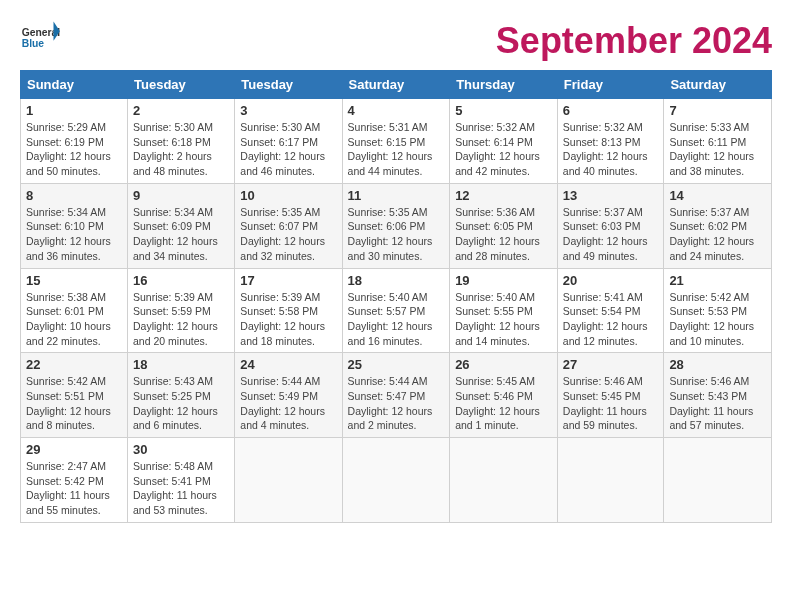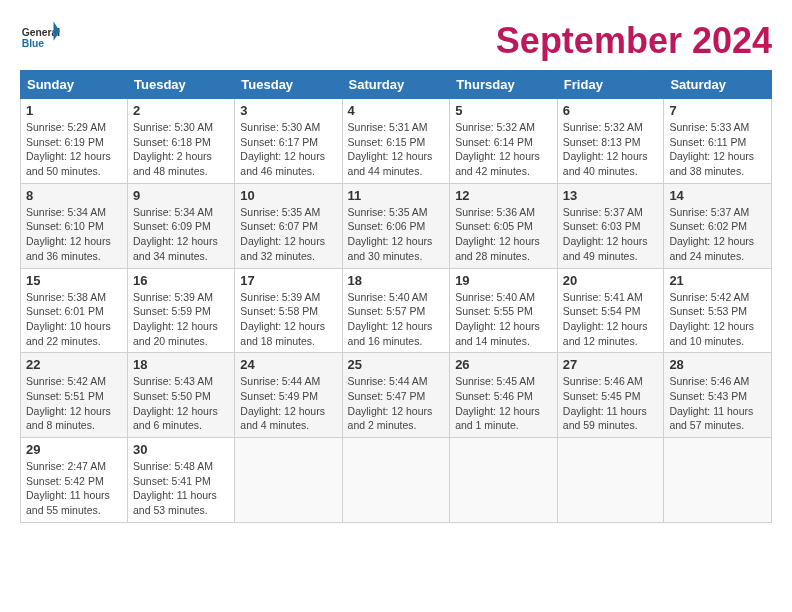--- a/index.html
+++ b/index.html
@@ -245,21 +245,21 @@
       <tr>
         <td>
         <span class="day-num">22</span>
         <span class="day-detail">Sunrise: 5:42 AM</span><br>
         <span class="day-detail">Sunset: 5:51 PM</span><br>
         <span class="day-detail">Daylight: 12 hours and 8 minutes.</span>
       </td>
         <td>
         <span class="day-num">18</span>
         <span class="day-detail">Sunrise: 5:43 AM</span><br>
-        <span class="day-detail">Sunset: 5:50 PM</span><br>
+        <span class="day-detail">Sunset: 5:25 PM</span><br>
         <span class="day-detail">Daylight: 12 hours and 6 minutes.</span>
       </td>
         <td>
         <span class="day-num">24</span>
         <span class="day-detail">Sunrise: 5:44 AM</span><br>
         <span class="day-detail">Sunset: 5:49 PM</span><br>
         <span class="day-detail">Daylight: 12 hours and 4 minutes.</span>
       </td>
         <td>
         <span class="day-num">25</span>

